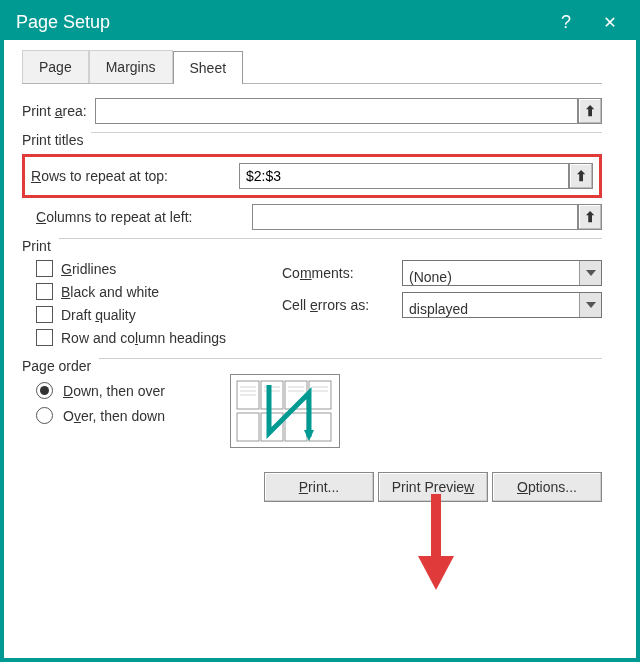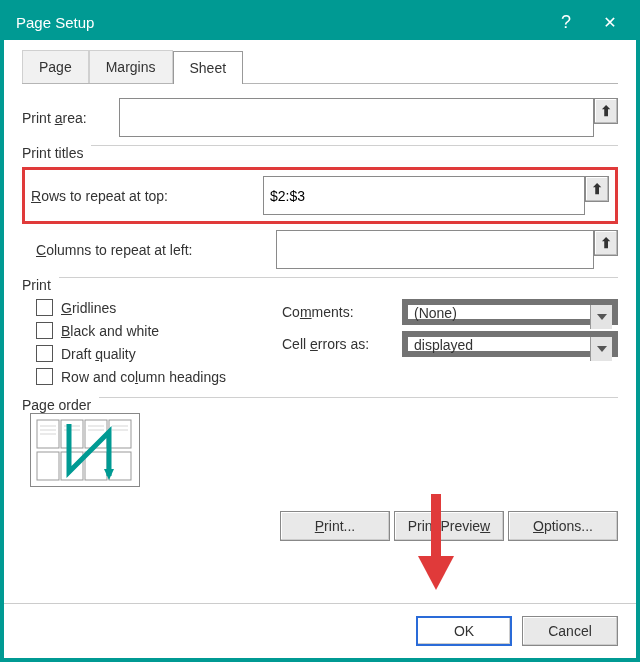--- a/index.html
+++ b/index.html
@@ -18,33 +18,33 @@
     flex-direction: column;
   }
   .titlebar {
     background: #009a93;
     color: #fff;
     height: 36px;
     display: flex;
     align-items: center;
     padding: 0 4px 0 12px;
   }
-  .titlebar .title { flex: 1; font-size: 15px; }
+  .titlebar .title { flex: 1; font-size: 18px; }
   .titlebar .tbtn {
     width: 44px;
     height: 36px;
     display: flex;
     align-items: center;
     justify-content: center;
     cursor: default;
   }
   .body {
     flex: 1;
     background: #fff;
-    padding: 10px 18px 0 18px;
+    padding: 10px 34px 0 18px;
     position: relative;
   }
   .tabs {
     display: flex;
     border-bottom: 1px solid #b5b5b5;
     margin-bottom: 14px;
     position: relative;
   }
   .tab {
     padding: 8px 16px;
@@ -68,27 +68,26 @@
   .label { white-space: nowrap; }
   .u { text-decoration: underline; }
   .input-wrap {
     flex: 1;
     display: flex;
     align-items: stretch;
     margin-left: 8px;
   }
   .textinput {
     flex: 1;
-    height: 39px;
+    height: 26px;
     border: 1px solid #8a8a8a;
     padding: 2px 6px;
     font-family: inherit;
     font-size: 14px;
     background: #fff;
-    margin-left: 24px;
   }
   .refbtn {
     width: 24px;
     height: 26px;
     border: 1px solid #8a8a8a;
     background: #e8e8e8;
     margin-left: 0;
     display: flex;
     align-items: center;
     justify-content: center;
@@ -133,23 +132,23 @@
   .col-right { flex: 1; }
   .select-row {
     display: flex;
     align-items: center;
     margin: 6px 0;
   }
   .select-row .slabel { width: 120px; }
   .select {
     flex: 1;
     height: 26px;
-    border: 6px solid #737373;
-    display: flex;
-    align-items: flex-start;
+    border: 1px solid #737373;
+    display: flex;
+    align-items: flex-end;
     background: #fff;
   }
   .select .selval { flex: 1; padding: 0 6px; }
   .select .selbtn {
     width: 22px;
     height: 24px;
     background: #e4e4e4;
     border-left: 1px solid #999;
     display: flex;
     align-items: center;
@@ -343,20 +342,30 @@
         </div>
       </div>
     </div>
 
     <div class="legend-wrap">
       <span class="label">Page order</span>
       <div class="hr-inline"></div>
     </div>
 
     <div class="two-col">
+      <div style="width:200px;">
+        <div class="radio-row">
+          <div class="radio checked"></div>
+          <span><span class="u">D</span><span>own, then over</span></span>
+        </div>
+        <div class="radio-row">
+          <div class="radio"></div>
+          <span><span>O</span><span class="u">v</span><span>er, then down</span></span>
+        </div>
+      </div>
       <div class="order-illustration">
         <svg width="110" height="74" viewBox="0 0 110 74">
           <g stroke="#999" fill="#fff" stroke-width="1">
             <rect x="6" y="6" width="22" height="28"></rect>
             <rect x="30" y="6" width="22" height="28"></rect>
             <rect x="54" y="6" width="22" height="28"></rect>
             <rect x="78" y="6" width="22" height="28"></rect>
             <rect x="6" y="38" width="22" height="28"></rect>
             <rect x="30" y="38" width="22" height="28"></rect>
             <rect x="54" y="38" width="22" height="28"></rect>
@@ -391,22 +400,14 @@
       </div>
     </div>
 
     <svg class="arrow-overlay" width="36" height="100" viewBox="0 0 36 100">
       <rect x="13" y="0" width="10" height="62" fill="#e03a3a"></rect>
       <path d="M0 62 L36 62 L18 96 Z" fill="#e03a3a"></path>
     </svg>
 
   </div>
 
-  <div class="footer">
-    <div class="btn primary">
-      <span>OK</span>
-    </div>
-    <div class="btn">
-      <span>Cancel</span>
-    </div>
-  </div>
 
 </div>
 
 </body></html>

